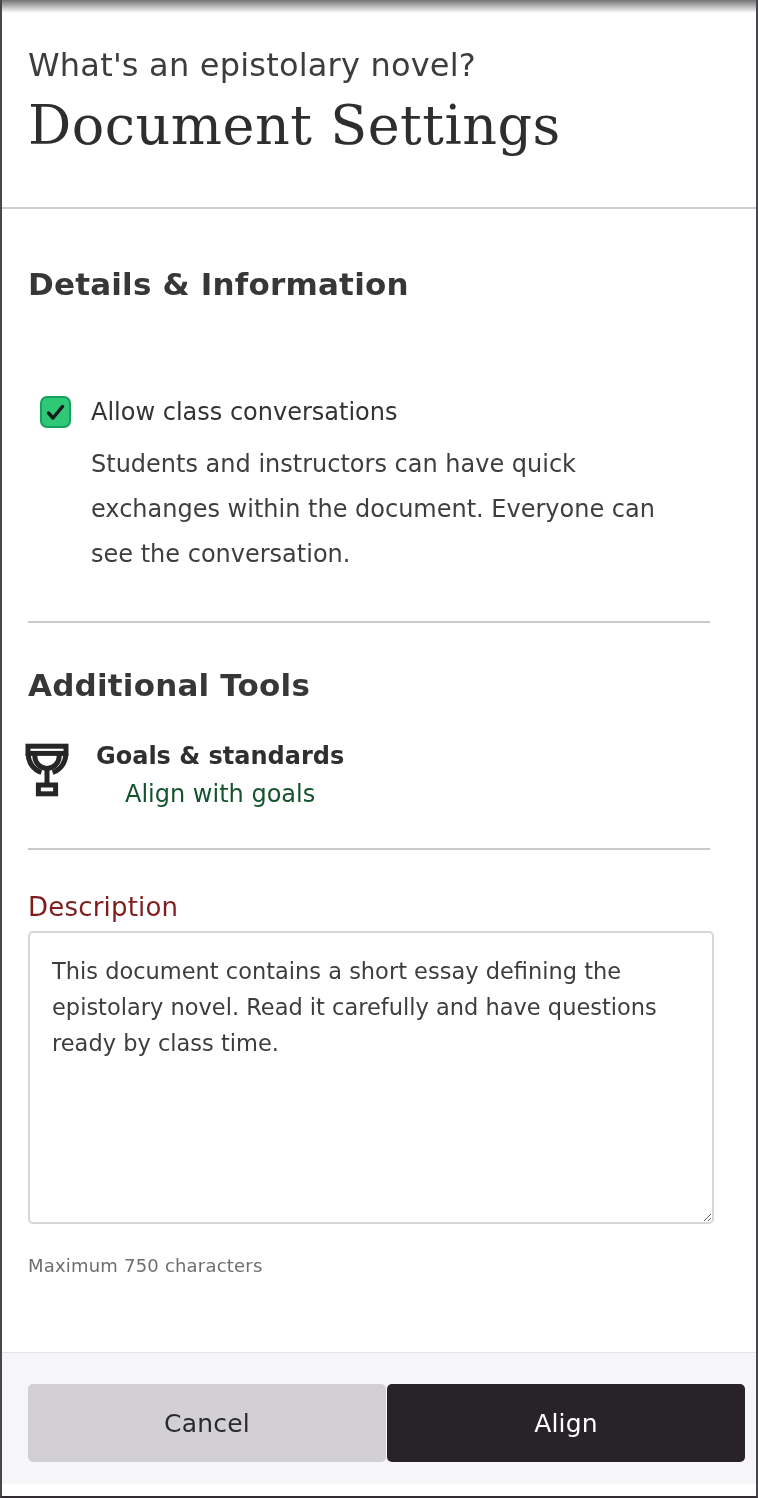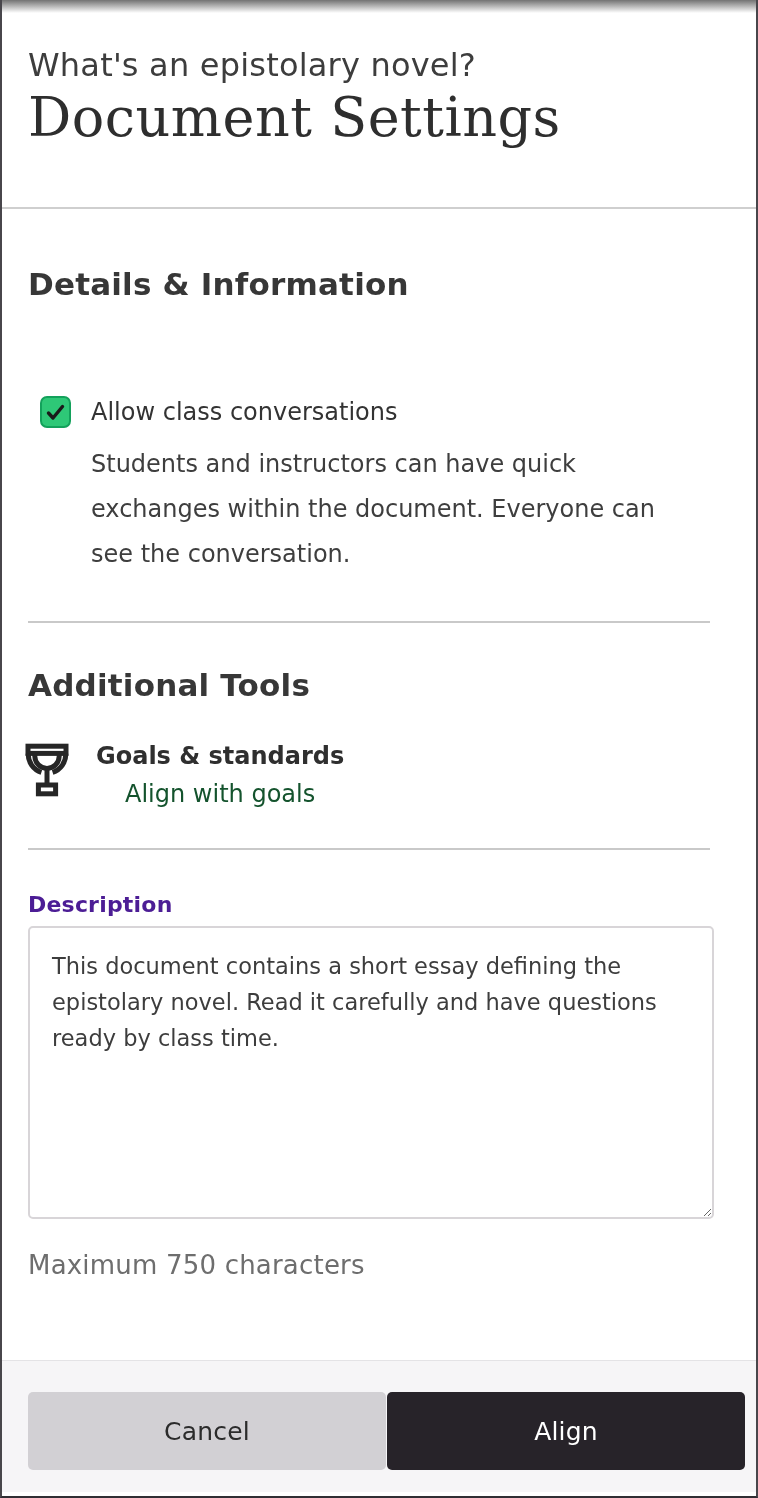--- a/index.html
+++ b/index.html
@@ -36,21 +36,21 @@
   .context-title {
     font-size: 32px;
     color: #3d3d3d;
     letter-spacing: 0.2px;
   }
   .page-title {
     font-family: "DejaVu Serif", "Liberation Serif", serif;
     font-size: 54px;
     font-weight: 400;
     color: #2e2e2e;
-    margin-top: 2px;
+    margin-top: 10px;
     letter-spacing: 0.5px;
   }
   
   .content {
     padding: 0 46px 0 26px;
   }
   .section-heading {
     font-size: 31px;
     font-weight: 600;
     color: #373737;
@@ -121,51 +121,51 @@
     display: inline-block;
     margin-top: 7px;
     font-size: 24px;
     color: #14532d;
     text-underline-offset: 4px;
     cursor: pointer;
   }
   .divider-2 { margin-top: 40px; }
   .description-label {
     margin-top: 42px;
-    font-size: 22px;
-    font-weight: 700;
-    color: #4c1d95;
+    font-size: 26px;
+    font-weight: 400;
+    color: #7f1d1d;
     letter-spacing: 0.2px;
   }
   .description-textarea {
     display: block;
     margin-top: 9px;
     width: 686px;
     height: 293px;
     border: 2px solid #d8d5d8;
     border-radius: 5px;
     padding: 20px 22px;
     font-family: "DejaVu Sans", "Liberation Sans", sans-serif;
     font-size: 22.5px;
     line-height: 36px;
     color: #3d3d3d;
     resize: vertical;
     outline: none;
     background: #ffffff;
   }
   .helper-text {
     margin-top: 31px;
-    font-size: 26px;
+    font-size: 18px;
     color: #6e6e6e;
     letter-spacing: 0.2px;
   }
   
   .footer {
     position: absolute;
-    left: 0; right: 0; bottom: 4px;
+    left: 0; right: 0; bottom: 12px;
     height: 132px;
     background: #f6f5f7;
     border-top: 1px solid #e4e3e6;
     padding: 31px 11px 16px 26px;
     display: flex;
     gap: 1px;
   }
   .btn {
     flex: 1 1 0;
     height: 78px;

